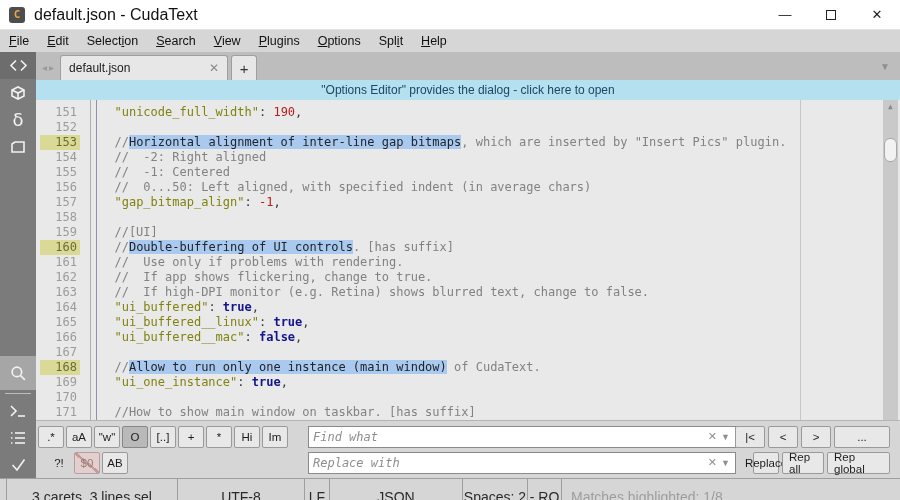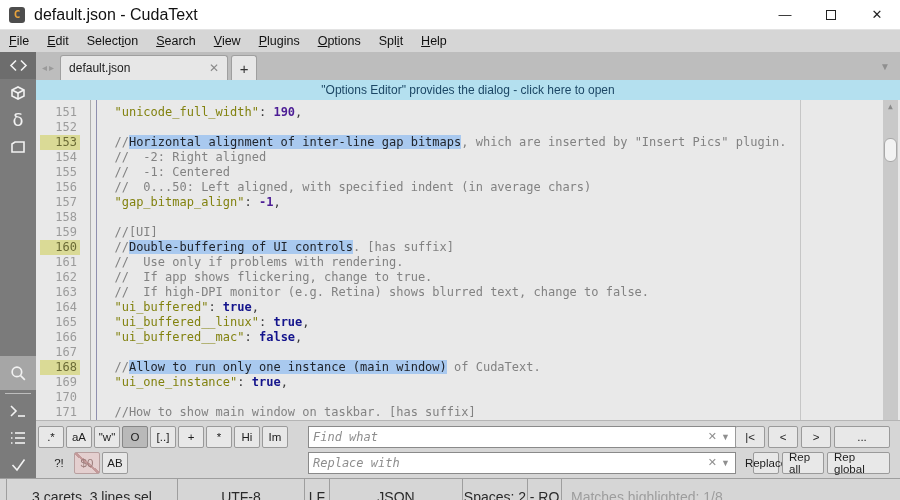--- a/index.html
+++ b/index.html
@@ -43,21 +43,21 @@
   
   .editor { position:absolute; left:36px; top:100px; width:864px; height:332px; background:#e9e9e9; overflow:hidden; font:12px/15px "DejaVu Sans Mono", monospace; }
   .ed-lines { position:absolute; left:0; top:5px; width:100%; }
   .ed-line { height:15px; white-space:pre; position:relative; }
   .ln { position:absolute; left:4px; width:40px; text-align:right; color:#9b9b9b; padding-right:3px; }
   .ln.caret { background:#dada96; color:#6b6b35; }
   .code { position:absolute; left:64px; }
   .tk-p { color:#3a3a3a; }
   .tk-c { color:#828282; }
   .tk-k { color:#82820f; }
-  .tk-n { color:#4c1d95; font-weight:bold; }
+  .tk-n { color:#b91c1c; font-weight:normal; }
   .tk-b { color:#14148c; font-weight:bold; }
   .tk-s { background:#a9c9ef; color:#20242b; }
   .gutter-line1 { position:absolute; left:54px; top:0; width:1px; height:100%; background:#aeaeae; }
   .gutter-line2 { position:absolute; left:60px; top:0; width:1px; height:100%; background:#8f8fae; }
   .ruler-line { position:absolute; left:764px; top:0; width:1px; height:100%; background:#c6c6c6; }
   .vscroll { position:absolute; right:2px; top:0; width:15px; height:100%; background:#c9c9c9; }
   .vs-arrow { position:absolute; left:0; width:15px; height:14px; color:#8b8b8b; font-size:8px; text-align:center; line-height:14px; }
   .vs-up { top:0; } .vs-down { bottom:0; }
   .vs-thumb { position:absolute; left:1px; top:38px; width:13px; height:24px; background:#f2f2f2; border:1px solid #a8a8a8; border-radius:6px; }
 

